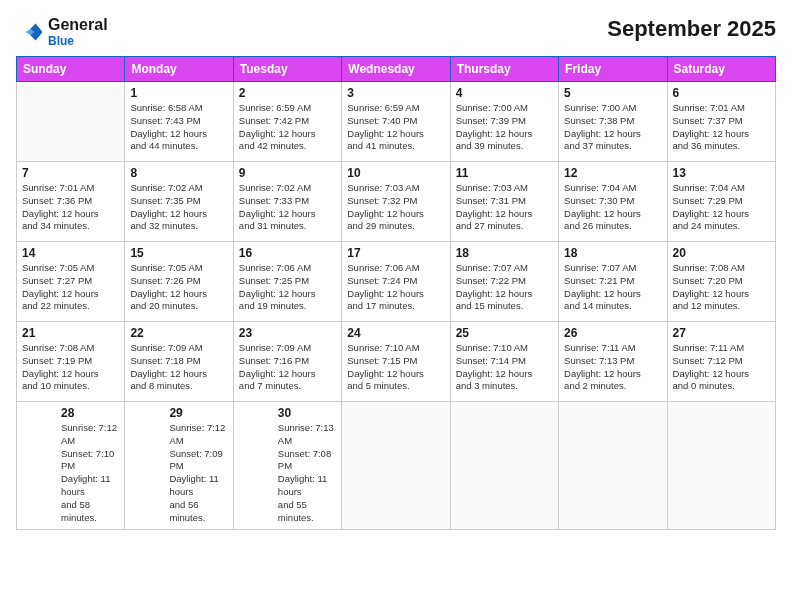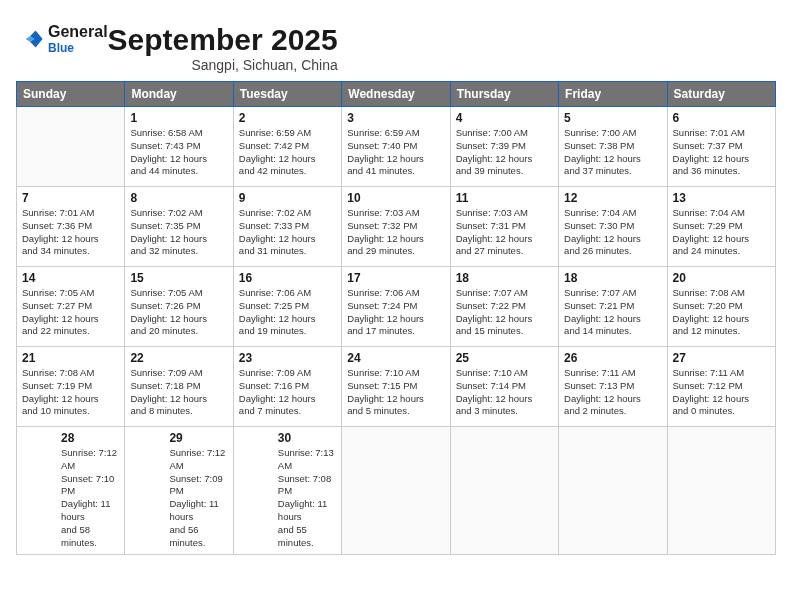--- a/index.html
+++ b/index.html
@@ -10,53 +10,52 @@
       height: 612px;
       overflow: hidden;
     }
     .container {
       width: 792px;
       height: 612px;
       padding: 16px 16px 10px 16px;
     }
     .header {
       display: flex;
-      justify-content: flex-start;
+      justify-content: space-between;
       align-items: flex-start;
       margin-bottom: 8px;
-      margin-top: 7px;
     }
     .logo {
       display: flex;
       align-items: center;
       gap: 4px;
     }
     .logo-icon {
       width: 28px;
       height: 28px;
     }
     .title-block {
       text-align: right;
     }
     .month-title {
-      font-size: 30px;
+      font-size: 22px;
       font-weight: bold;
       color: #1a1a1a;
     }
     .subtitle {
       font-size: 14px;
       color: #444;
     }
     .calendar {
       width: 100%;
       border-collapse: collapse;
       font-size: 10px;
     }
     .calendar th {
-      background: #737373;
+      background: #d946ef;
       color: #fff;
       text-align: left;
       padding: 5px 6px;
       font-size: 12px;
       font-weight: bold;
       border: 1px solid #1565c0;
     }
     .calendar td {
       border: 1px solid #ccc;
       vertical-align: top;
@@ -97,21 +96,20 @@
         <polygon points="28,8 38,20 28,32 20,24 26,20 20,16" fill="#1565c0"></polygon>
         <polygon points="20,16 26,20 20,24 14,20" fill="#42a5f5"></polygon>
       </svg>
       <div>
         <div style="font-size:16px;font-weight:bold;color:#1a1a1a;">General</div>
         <div style="font-size:12px;font-weight:bold;color:#1565c0;">Blue</div>
       </div>
     </div>
     <div class="title-block">
       <div class="month-title">September 2025</div>
-      <div class="subtitle">Sangpi, Sichuan, China</div>
     </div>
   </div>
 
   <table class="calendar">
     <thead>
       <tr>
 
       <th>Sunday</th>
           <th>Monday</th>
           <th>Tuesday</th>

